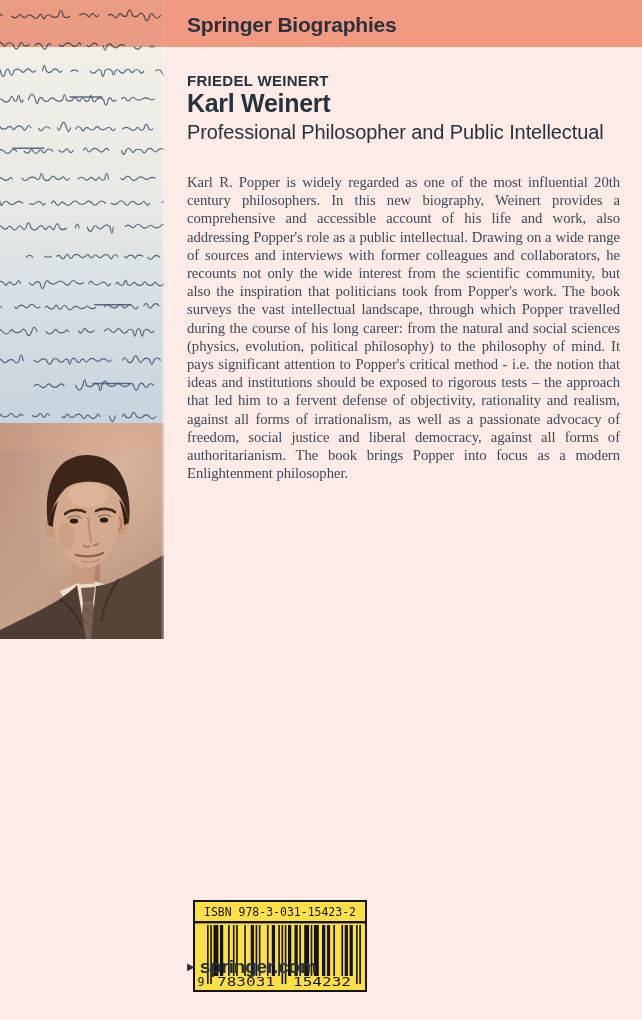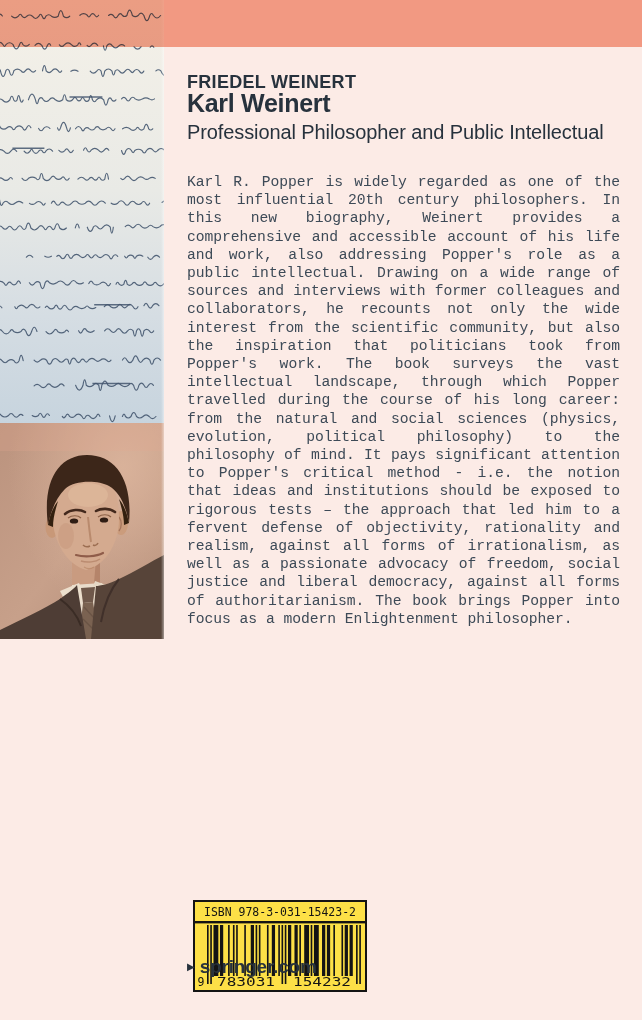--- a/index.html
+++ b/index.html
@@ -27,30 +27,30 @@
     position:absolute;left:0;top:0;width:642px;height:47px;
     background:var(--band-salmon);
     mix-blend-mode:multiply;
   }
   .series-title{
     position:absolute;left:187px;top:0;height:47px;line-height:49px;
     font-size:21px;font-weight:bold;letter-spacing:-.2px;color:var(--heading-dark);
   }
   
   .content{position:absolute;left:187px;top:0;width:433px;}
-  .author{position:absolute;top:72px;font-size:18px;font-weight:bold;
+  .author{position:absolute;top:72px;font-size:15px;font-weight:bold;
     letter-spacing:.3px;color:var(--heading-dark);}
   .book-title{position:absolute;top:89px;font-size:25px;font-weight:bold;
     letter-spacing:-.3px;color:var(--heading-dark);}
   .book-subtitle{position:absolute;top:121px;font-size:20px;font-weight:normal;
     letter-spacing:-.1px;color:var(--heading-dark);}
   
   .description{
     position:absolute;top:173px;width:433px;
-    font-family:Liberation Mono, monospace;font-size:14.7px;line-height:18.2px;
+    font-family:Liberation Serif, serif;font-size:14.7px;line-height:18.2px;
     text-align:justify;color:var(--body-text);letter-spacing:-.05px;
   }
   
   .barcode-box{
     position:absolute;left:193px;top:900px;width:170px;height:88px;
     background:#fde047;border:2px solid var(--barcode-black);
   }
   .barcode-box svg{display:block;}
   
   .site-row{position:absolute;left:187px;top:956px;display:flex;align-items:center;
@@ -157,20 +157,21 @@
       <path d="M93,122 C95,123 97,122 98,120" stroke="#9c6e52" stroke-width="1.6" fill="none"></path>
 
       <path d="M76,132 C83,134 96,134 103,130" stroke="#8f5c49" stroke-width="2.2" fill="none" stroke-linecap="round"></path>
       <path d="M81,138 C87,140 96,139 100,136" stroke="#b07f64" stroke-width="1.4" fill="none" opacity="0.7"></path>
       <path d="M84,144 C87,146 91,146 94,144" stroke="#b2805f" stroke-width="1.2" fill="none" opacity="0.6"></path>
     </svg>
     <div class="sidebar-edge"></div>
   </div>
 
   <div class="series-band"></div>
+  <div class="series-title">Springer Biographies</div>
 
   <div class="content">
     <div class="author">FRIEDEL WEINERT</div>
     <div class="book-title">Karl Weinert</div>
     <div class="book-subtitle">Professional Philosopher and Public Intellectual</div>
     <div class="description">Karl R. Popper is widely regarded as one of the most influential 20th century philosophers. In this new biography, Weinert provides a comprehensive and accessible account of his life and work, also addressing Popper's role as a public intellectual. Drawing on a wide range of sources and interviews with former colleagues and collaborators, he recounts not only the wide interest from the scientific community, but also the inspiration that politicians took from Popper's work. The book surveys the vast intellectual landscape, through which Popper travelled during the course of his long career: from the natural and social sciences (physics, evolution, political philosophy) to the philosophy of mind. It pays significant attention to Popper's critical method - i.e. the notion that ideas and institutions should be exposed to rigorous tests – the approach that led him to a fervent defense of objectivity, rationality and realism, against all forms of irrationalism, as well as a passionate advocacy of freedom, social justice and liberal democracy, against all forms of authoritarianism. The book brings Popper into focus as a modern Enlightenment philosopher.</div>
   </div>
 
   <div class="barcode-box">
     <svg id="barcode-svg" width="170" height="88" viewBox="0 0 170 88">

